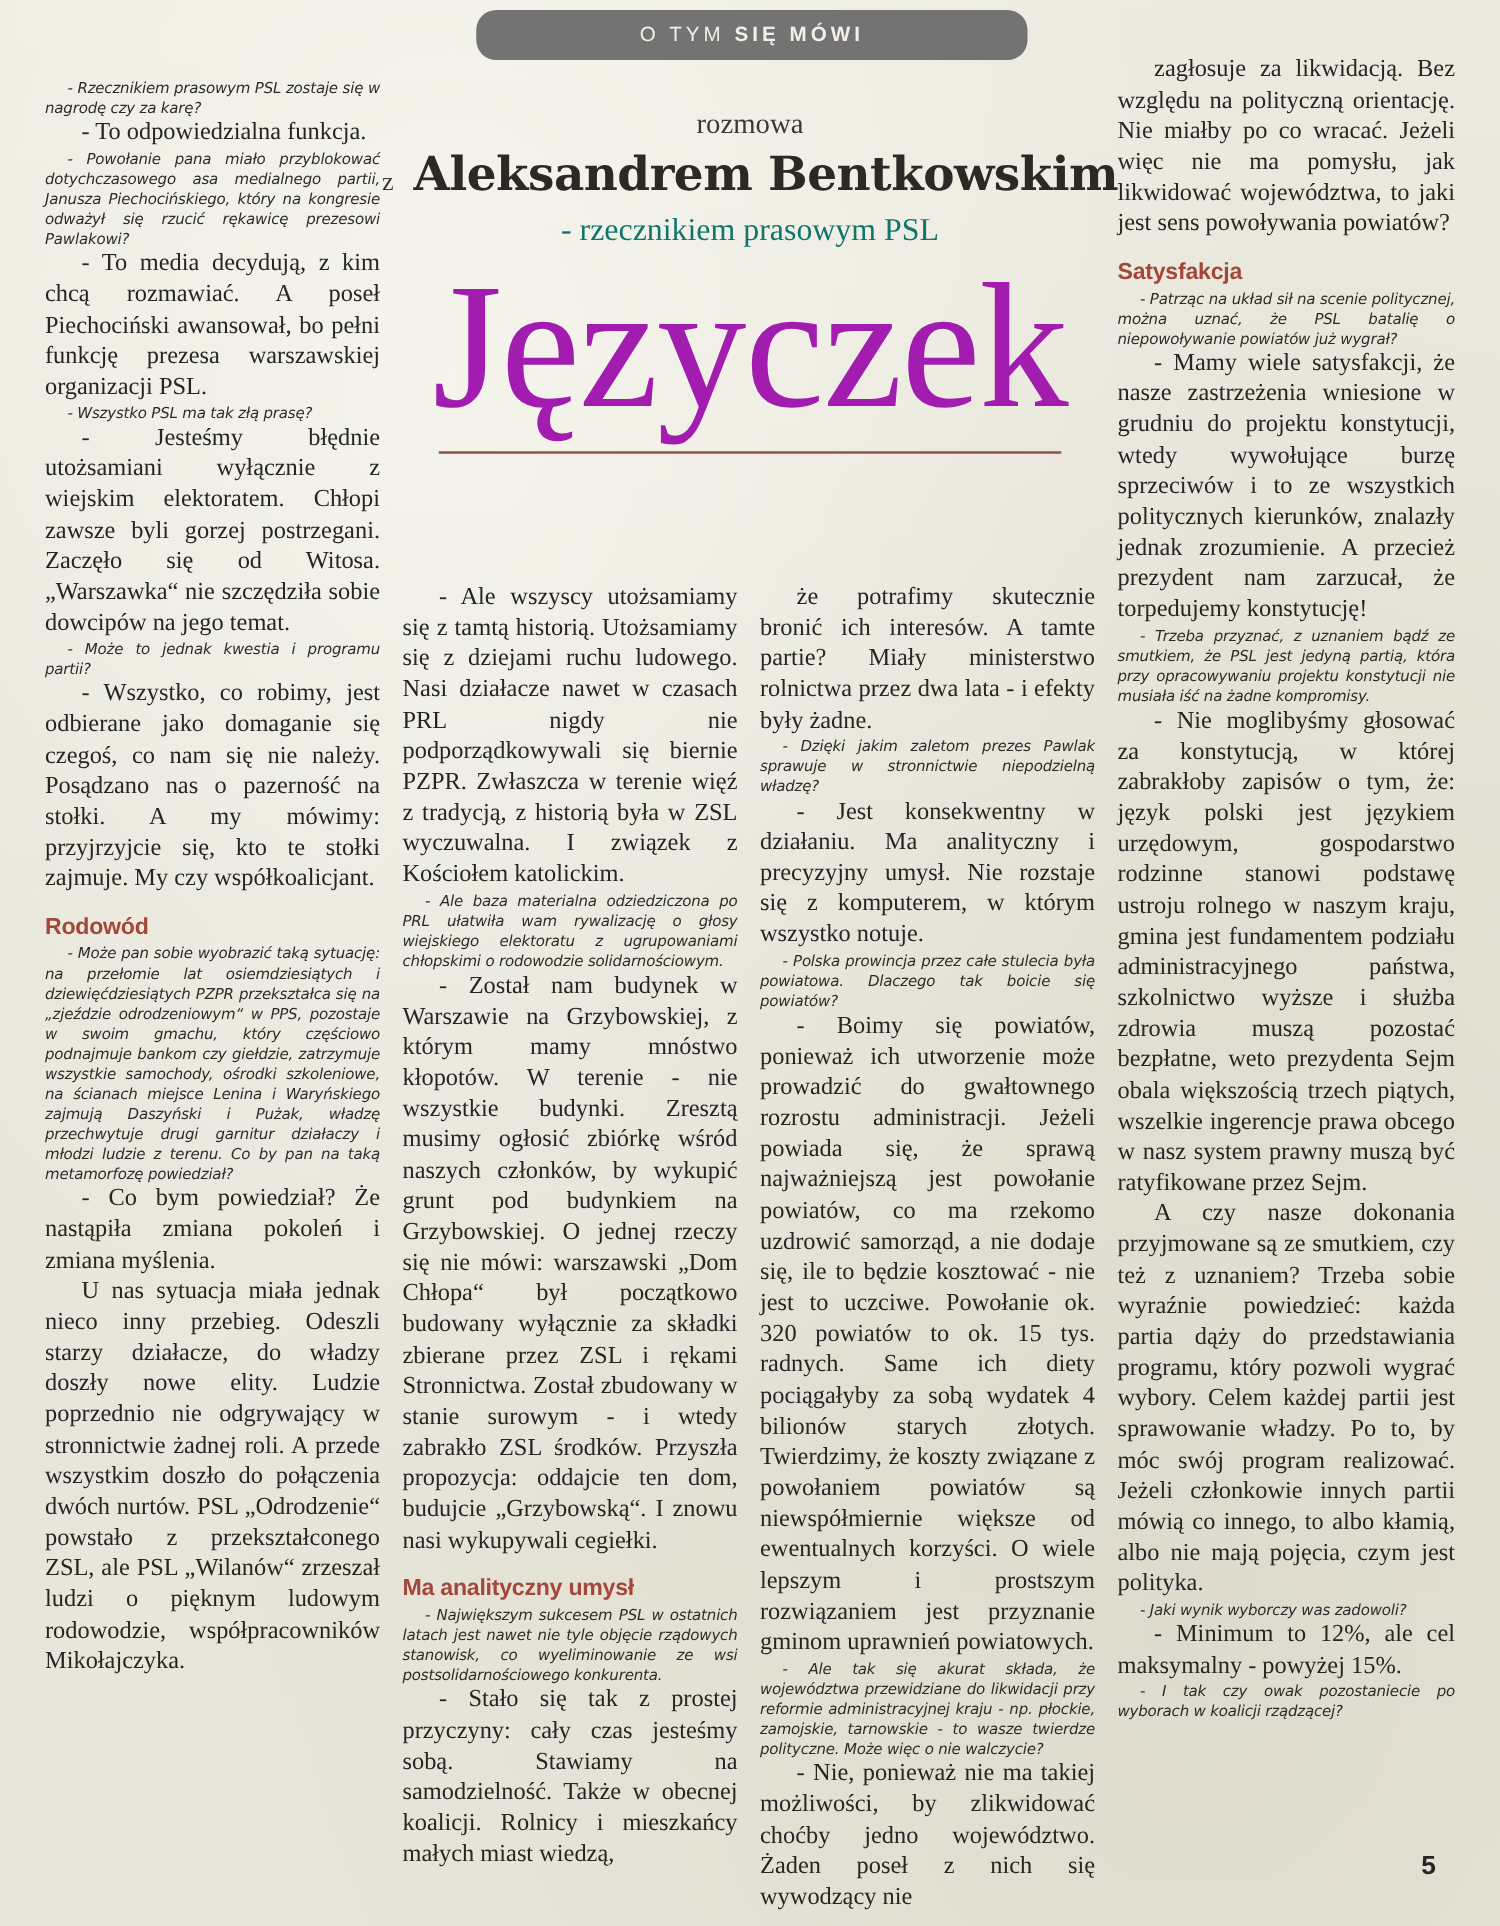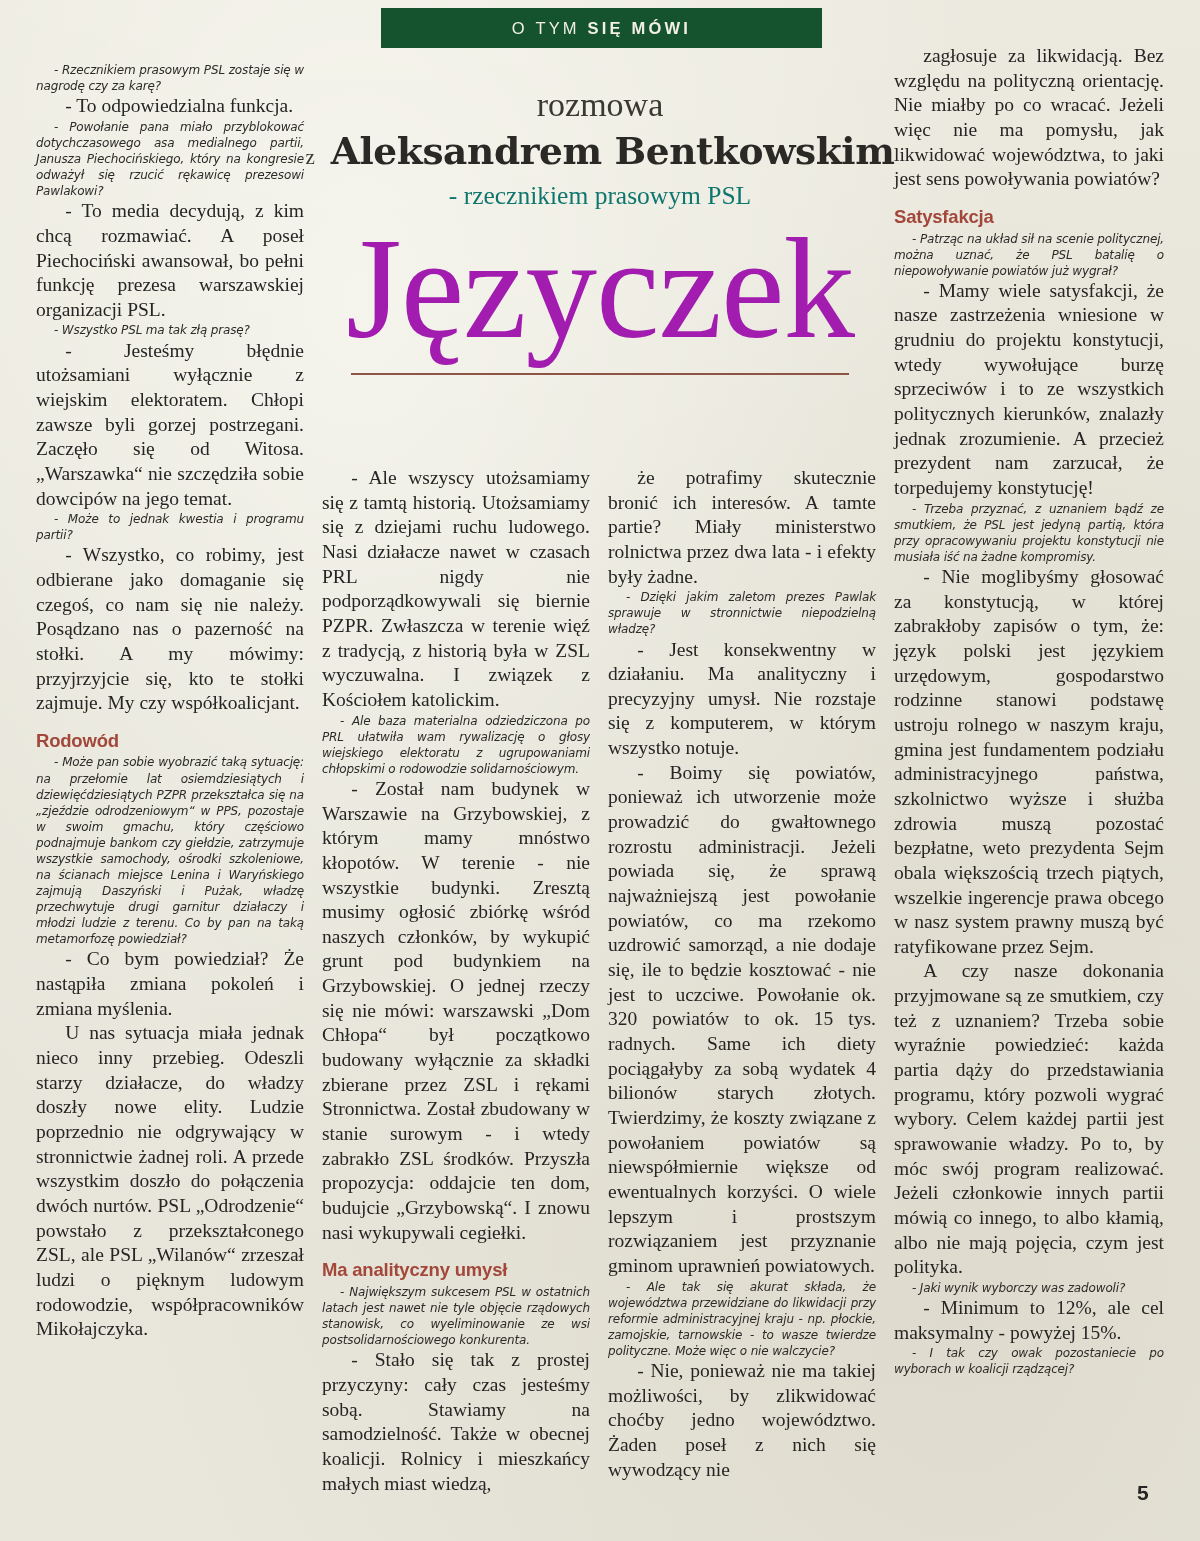--- a/index.html
+++ b/index.html
@@ -33,24 +33,25 @@
     height: 1541px;
   }
 
   
   .kicker-banner {
     position: absolute;
     left: 381px;
     top: 8px;
     width: 441px;
     height: 40px;
-    background: #14532d;
+    background: #737373;
     display: flex;
     align-items: center;
     justify-content: center;
+    border-radius: 16px;
   }
   .kicker-text {
     font-family: "Liberation Sans", sans-serif;
     color: #f3efe6;
     font-size: 16.5px;
     letter-spacing: 3.2px;
   }
   .kicker-text .light { font-weight: 400; }
   .kicker-text .bold { font-weight: 700; }
 
@@ -101,21 +102,21 @@
   
   .titleblock {
     position: absolute;
     left: 322px;
     top: 86px;
     width: 556px;
     text-align: center;
   }
   .t-rozmowa {
     font-family: "Liberation Serif", serif;
-    font-size: 34px;
+    font-size: 23px;
     color: #3a3833;
     line-height: 1.1;
   }
   .t-withline {
     margin-top: 6px;
     display: flex;
     align-items: baseline;
     justify-content: center;
     gap: 16px;
   }
@@ -206,20 +207,21 @@
       <p class="q">- Ale baza materialna odziedziczona po PRL ułatwiła wam rywalizację o głosy wiejskiego elektoratu z ugrupowaniami chłopskimi o rodowodzie solidarnościowym.</p>
       <p class="a">- Został nam budynek w Warszawie na Grzybowskiej, z którym mamy mnóstwo kłopotów. W terenie - nie wszystkie budynki. Zresztą musimy ogłosić zbiórkę wśród naszych członków, by wykupić grunt pod budynkiem na Grzybowskiej. O jednej rzeczy się nie mówi: warszawski „Dom Chłopa“ był początkowo budowany wyłącznie za składki zbierane przez ZSL i rękami Stronnictwa. Został zbudowany w stanie surowym - i wtedy zabrakło ZSL środków. Przyszła propozycja: oddajcie ten dom, budujcie „Grzybowską“. I znowu nasi wykupywali cegiełki.</p>
       <h3 class="subhead">Ma analityczny umysł</h3>
       <p class="q">- Największym sukcesem PSL w ostatnich latach jest nawet nie tyle objęcie rządowych stanowisk, co wyeliminowanie ze wsi postsolidarnościowego konkurenta.</p>
       <p class="a">- Stało się tak z prostej przyczyny: cały czas jesteśmy sobą. Stawiamy na samodzielność. Także w obecnej koalicji. Rolnicy i mieszkańcy małych miast wiedzą,</p>
     </div>
   <div class="col col3">
       <p class="a">że potrafimy skutecznie bronić ich interesów. A tamte partie? Miały ministerstwo rolnictwa przez dwa lata - i efekty były żadne.</p>
       <p class="q">- Dzięki jakim  zaletom prezes Pawlak sprawuje w stronnictwie niepodzielną władzę?</p>
       <p class="a">- Jest konsekwentny w działaniu. Ma analityczny i precyzyjny umysł. Nie rozstaje się z komputerem, w którym wszystko notuje.</p>
+      <p class="q">- Polska prowincja przez całe stulecia była  powiatowa. Dlaczego tak boicie się powiatów?</p>
       <p class="a">- Boimy się powiatów, ponieważ ich utworzenie może prowadzić do gwałtownego rozrostu administracji. Jeżeli powiada się, że sprawą najważniejszą jest powołanie powiatów, co ma rzekomo uzdrowić samorząd, a nie dodaje się, ile to będzie kosztować  - nie jest to uczciwe. Powołanie ok. 320 powiatów to ok. 15 tys. radnych. Same ich diety pociągałyby za sobą wydatek 4 bilionów starych złotych. Twierdzimy, że koszty związane z powołaniem powiatów są niewspółmiernie większe od ewentualnych korzyści. O wiele lepszym i prostszym rozwiązaniem jest przyznanie gminom uprawnień powiatowych.</p>
       <p class="q">- Ale tak się akurat składa, że województwa przewidziane do likwidacji przy reformie administracyjnej kraju - np. płockie, zamojskie, tarnowskie - to wasze twierdze polityczne. Może więc o nie walczycie?</p>
       <p class="a">- Nie, ponieważ nie ma takiej możliwości, by zlikwidować choćby jedno województwo. Żaden poseł z nich się wywodzący nie</p>
     </div>
   <div class="col col4">
     <p class="a">zagłosuje za likwidacją. Bez względu na polityczną orientację. Nie miałby po co wracać. Jeżeli więc nie ma pomysłu, jak likwidować województwa, to jaki jest sens powoływania powiatów?</p>
       <h3 class="subhead">Satysfakcja</h3>
       <p class="q">- Patrząc na układ sił na scenie politycznej, można uznać, że PSL batalię o niepowoływanie powiatów już wygrał?</p>
       <p class="a">- Mamy wiele satysfakcji, że nasze zastrzeżenia wniesione w grudniu do projektu konstytucji, wtedy wywołujące burzę sprzeciwów i to ze wszystkich politycznych kierunków, znalazły jednak zrozumienie. A przecież prezydent nam zarzucał, że torpedujemy konstytucję!</p>
       <p class="q">- Trzeba przyznać, z uznaniem bądź ze smutkiem, że PSL jest jedyną partią, która przy opracowywaniu projektu konstytucji nie musiała iść na żadne kompromisy.</p>

